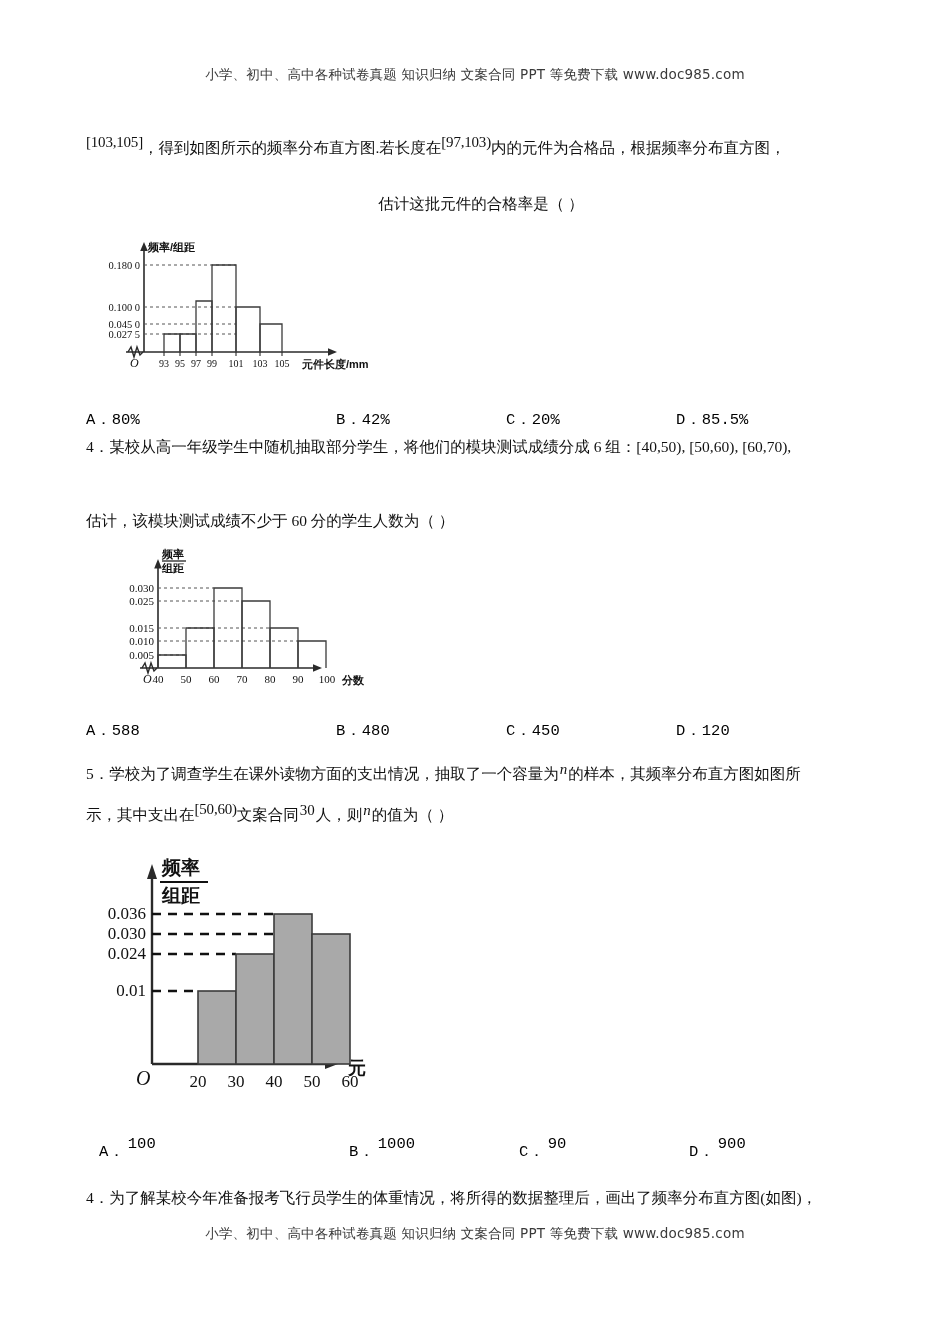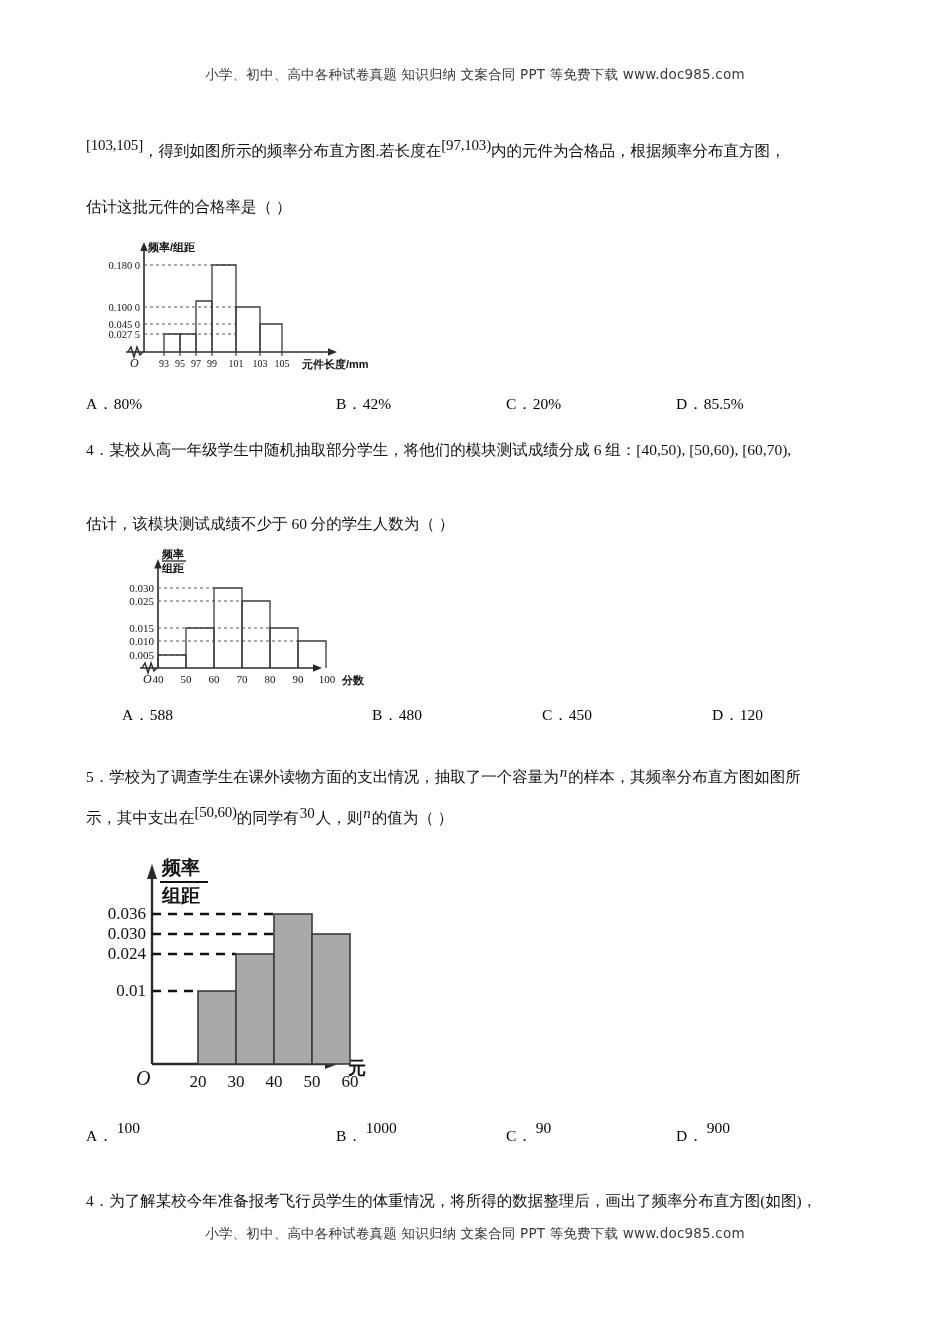--- a/index.html
+++ b/index.html
@@ -33,21 +33,21 @@
     white-space: nowrap;
   }
   .wm-top { top: 66px; }
   .wm-bottom { top: 1225px; }
 
   .qline {
     position: absolute;
     left: 86px;
     width: 790px;
     font-size: 15.5px;
-    line-height: 26px;
+    line-height: 20px;
     color: #111;
     white-space: nowrap;
   }
 
   
   .mathint {
     display: inline-block;
     font-family: "Liberation Serif", serif;
     font-size: 15px;
     position: relative;
@@ -72,22 +72,23 @@
 
   .options {
     position: absolute;
     left: 86px;
     width: 790px;
     height: 24px;
     font-size: 15.5px;
   }
   .options .opt {
     position: absolute;
-    top: 0;
+    top: 15px;
     white-space: nowrap;
+    font-family: Liberation Mono, monospace;
   }
   .opt-a { left: 0px; }
   .opt-b { left: 250px; }
   .opt-c { left: 420px; }
   .opt-d { left: 590px; }
   .opt .lab { letter-spacing: 0.5px; }
   .opt .rais {
     display: inline-block;
     position: relative;
     top: -8px;
@@ -120,21 +121,21 @@
 </head>
 <body>
 
 <div class="page">
 
   <div class="watermark wm-top">小学、初中、高中各种试卷真题 知识归纳 文案合同 PPT 等免费下载   www.doc985.com</div>
 
   <div class="qline" style="top:138px;">
     <span class="mathint">[103,105]</span><span>，得到如图所示的频率分布直方图.若长度在</span><span class="mathint">[97,103)</span><span>内的元件为合格品，根据频率分布直方图，</span>
   </div>
-  <div class="qline" style="top:194px;">估计这批元件的合格率是（      ）</div>
+  <div class="qline" style="top:194px;text-align:center;">估计这批元件的合格率是（      ）</div>
 
   <div class="figure" style="left:86px; top:236px;">
     <svg width="330" height="140" viewBox="0 0 330 140">
 
       <line class="axis-ln" x1="58" y1="14" x2="58" y2="116" stroke-width="1.6"></line>
       <polygon points="58,6 54.2,15 61.8,15" fill="#2a2a2a"></polygon>
 
       <line class="axis-ln" x1="40" y1="116" x2="243" y2="116" stroke-width="1.6"></line>
       <polygon points="251,116 242,112.2 242,119.8" fill="#2a2a2a"></polygon>
 
@@ -228,32 +229,32 @@
 
       <text class="cn-txt" x="66" y="12" font-size="11">频率</text>
       <line x1="66" y1="15" x2="90" y2="15" stroke="#111" stroke-width="1.2"></line>
       <text class="cn-txt" x="66" y="26" font-size="11">组距</text>
 
       <text class="cn-txt" x="246" y="138" font-size="11">分数</text>
       <text class="italic-o" x="47" y="137" font-size="12">O</text>
     </svg>
   </div>
 
-  <div class="options" style="top:705px;margin-left:36px;">
+  <div class="options" style="top:705px;">
     <span class="opt opt-a"><span class="lab">A．</span><span>588</span></span>
     <span class="opt opt-b"><span class="lab">B．</span><span>480</span></span>
     <span class="opt opt-c"><span class="lab">C．</span><span>450</span></span>
     <span class="opt opt-d"><span class="lab">D．</span><span>120</span></span>
   </div>
 
   <div class="qline" style="top:764px;">
     <span>5．学校为了调查学生在课外读物方面的支出情况，抽取了一个容量为</span><span class="mvar">n</span><span>的样本，其频率分布直方图如图所</span>
   </div>
   <div class="qline" style="top:805px;">
-    <span>示，其中支出在</span><span class="mathint">[50,60)</span><span>的同学有</span><span class="mnum">30</span><span>人，则</span><span class="mvar">n</span><span>的值为（      ）</span>
+    <span>示，其中支出在</span><span class="mathint">[50,60)</span><span>文案合同</span><span class="mnum">30</span><span>人，则</span><span class="mvar">n</span><span>的值为（      ）</span>
   </div>
 
   <div class="figure" style="left:86px; top:856px;">
     <svg width="340" height="255" viewBox="0 0 340 255">
 
       <line class="axis-ln" x1="66" y1="22" x2="66" y2="208" stroke-width="2.4"></line>
       <polygon points="66,8 61,23 71,23" fill="#2a2a2a"></polygon>
 
       <line class="axis-ln" x1="66" y1="208" x2="240" y2="208" stroke-width="2.4"></line>
       <polygon points="252,208 239,203 239,213" fill="#2a2a2a"></polygon>
@@ -281,21 +282,21 @@
 
       <text class="cn-txt" x="76" y="18" font-size="19">频率</text>
       <line x1="74" y1="26" x2="122" y2="26" stroke="#111" stroke-width="2"></line>
       <text class="cn-txt" x="76" y="46" font-size="19">组距</text>
 
       <text class="cn-txt" x="262" y="218" font-size="18">元</text>
       <text class="italic-o" x="50" y="229" font-size="20">O</text>
     </svg>
   </div>
 
-  <div class="options" style="top:1126px;">
+  <div class="options" style="top:1126px;margin-left:13px;">
     <span class="opt opt-a"><span class="lab">A．</span><span class="rais">100</span></span>
     <span class="opt opt-b"><span class="lab">B．</span><span class="rais">1000</span></span>
     <span class="opt opt-c"><span class="lab">C．</span><span class="rais">90</span></span>
     <span class="opt opt-d"><span class="lab">D．</span><span class="rais">900</span></span>
   </div>
 
   <div class="qline" style="top:1188px;">4．为了解某校今年准备报考飞行员学生的体重情况，将所得的数据整理后，画出了频率分布直方图(如图)，</div>
 
   <div class="watermark wm-bottom">小学、初中、高中各种试卷真题 知识归纳 文案合同 PPT 等免费下载   www.doc985.com</div>
 

